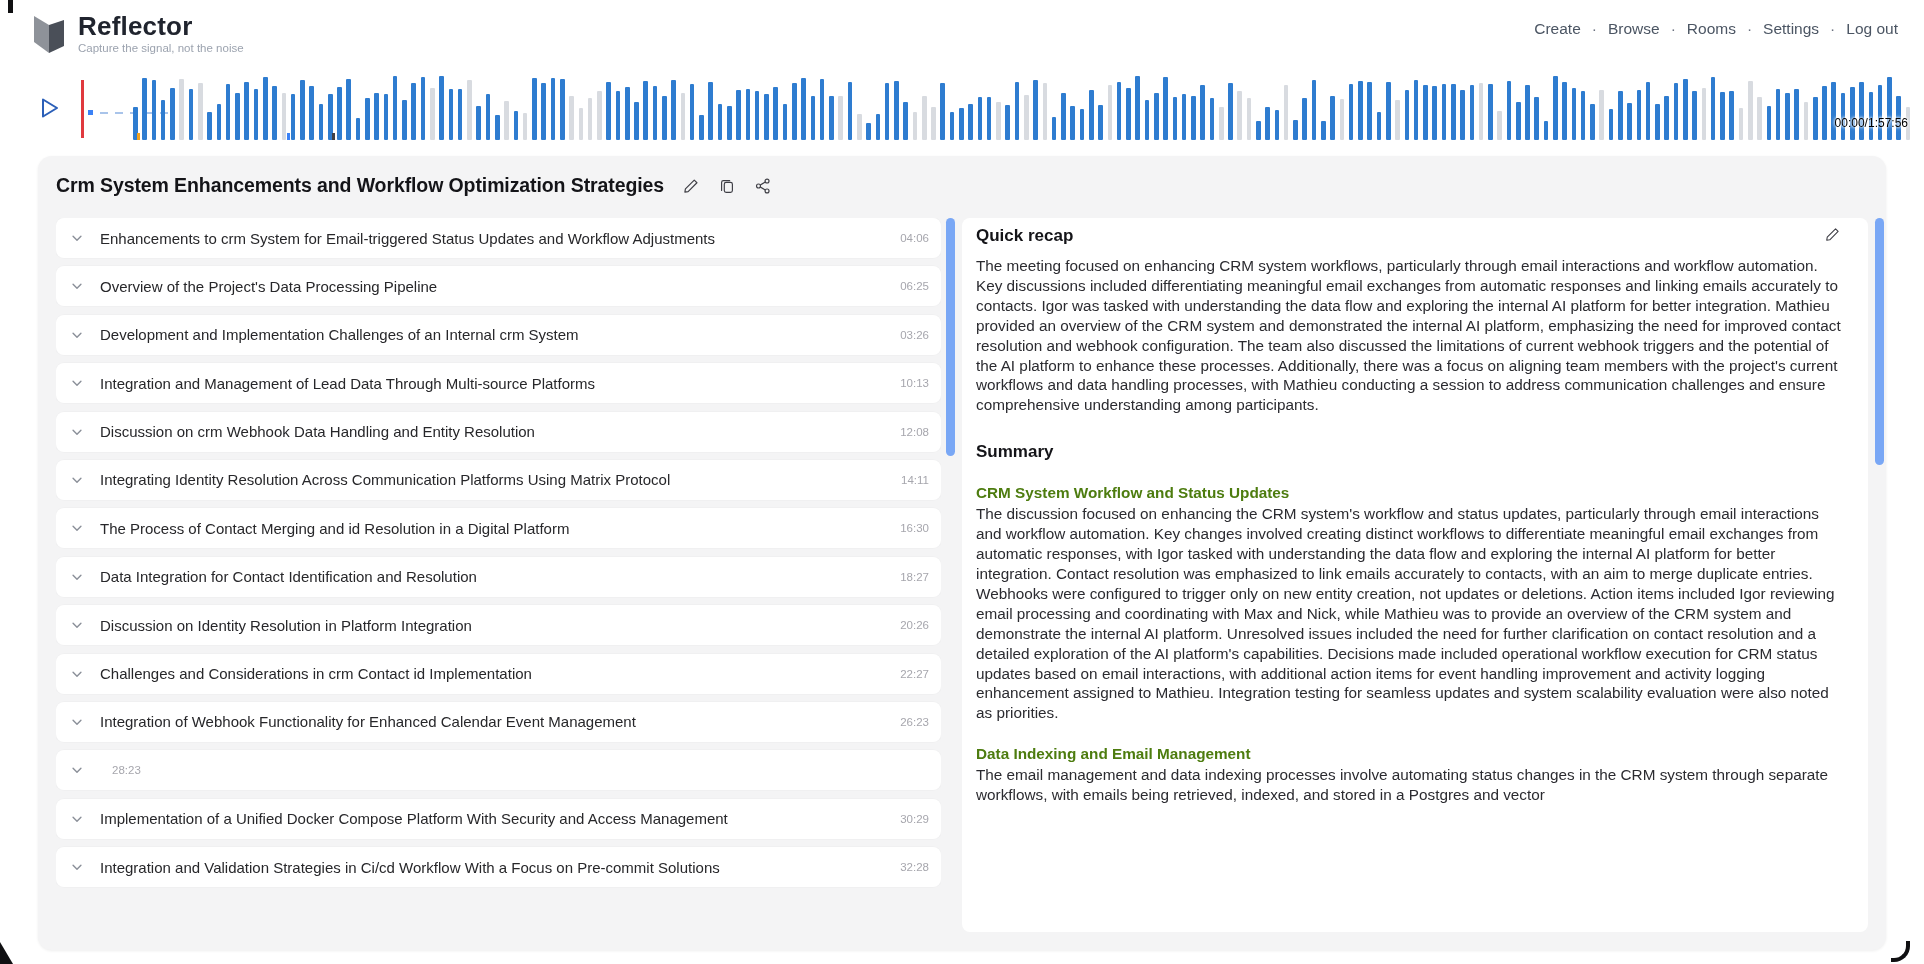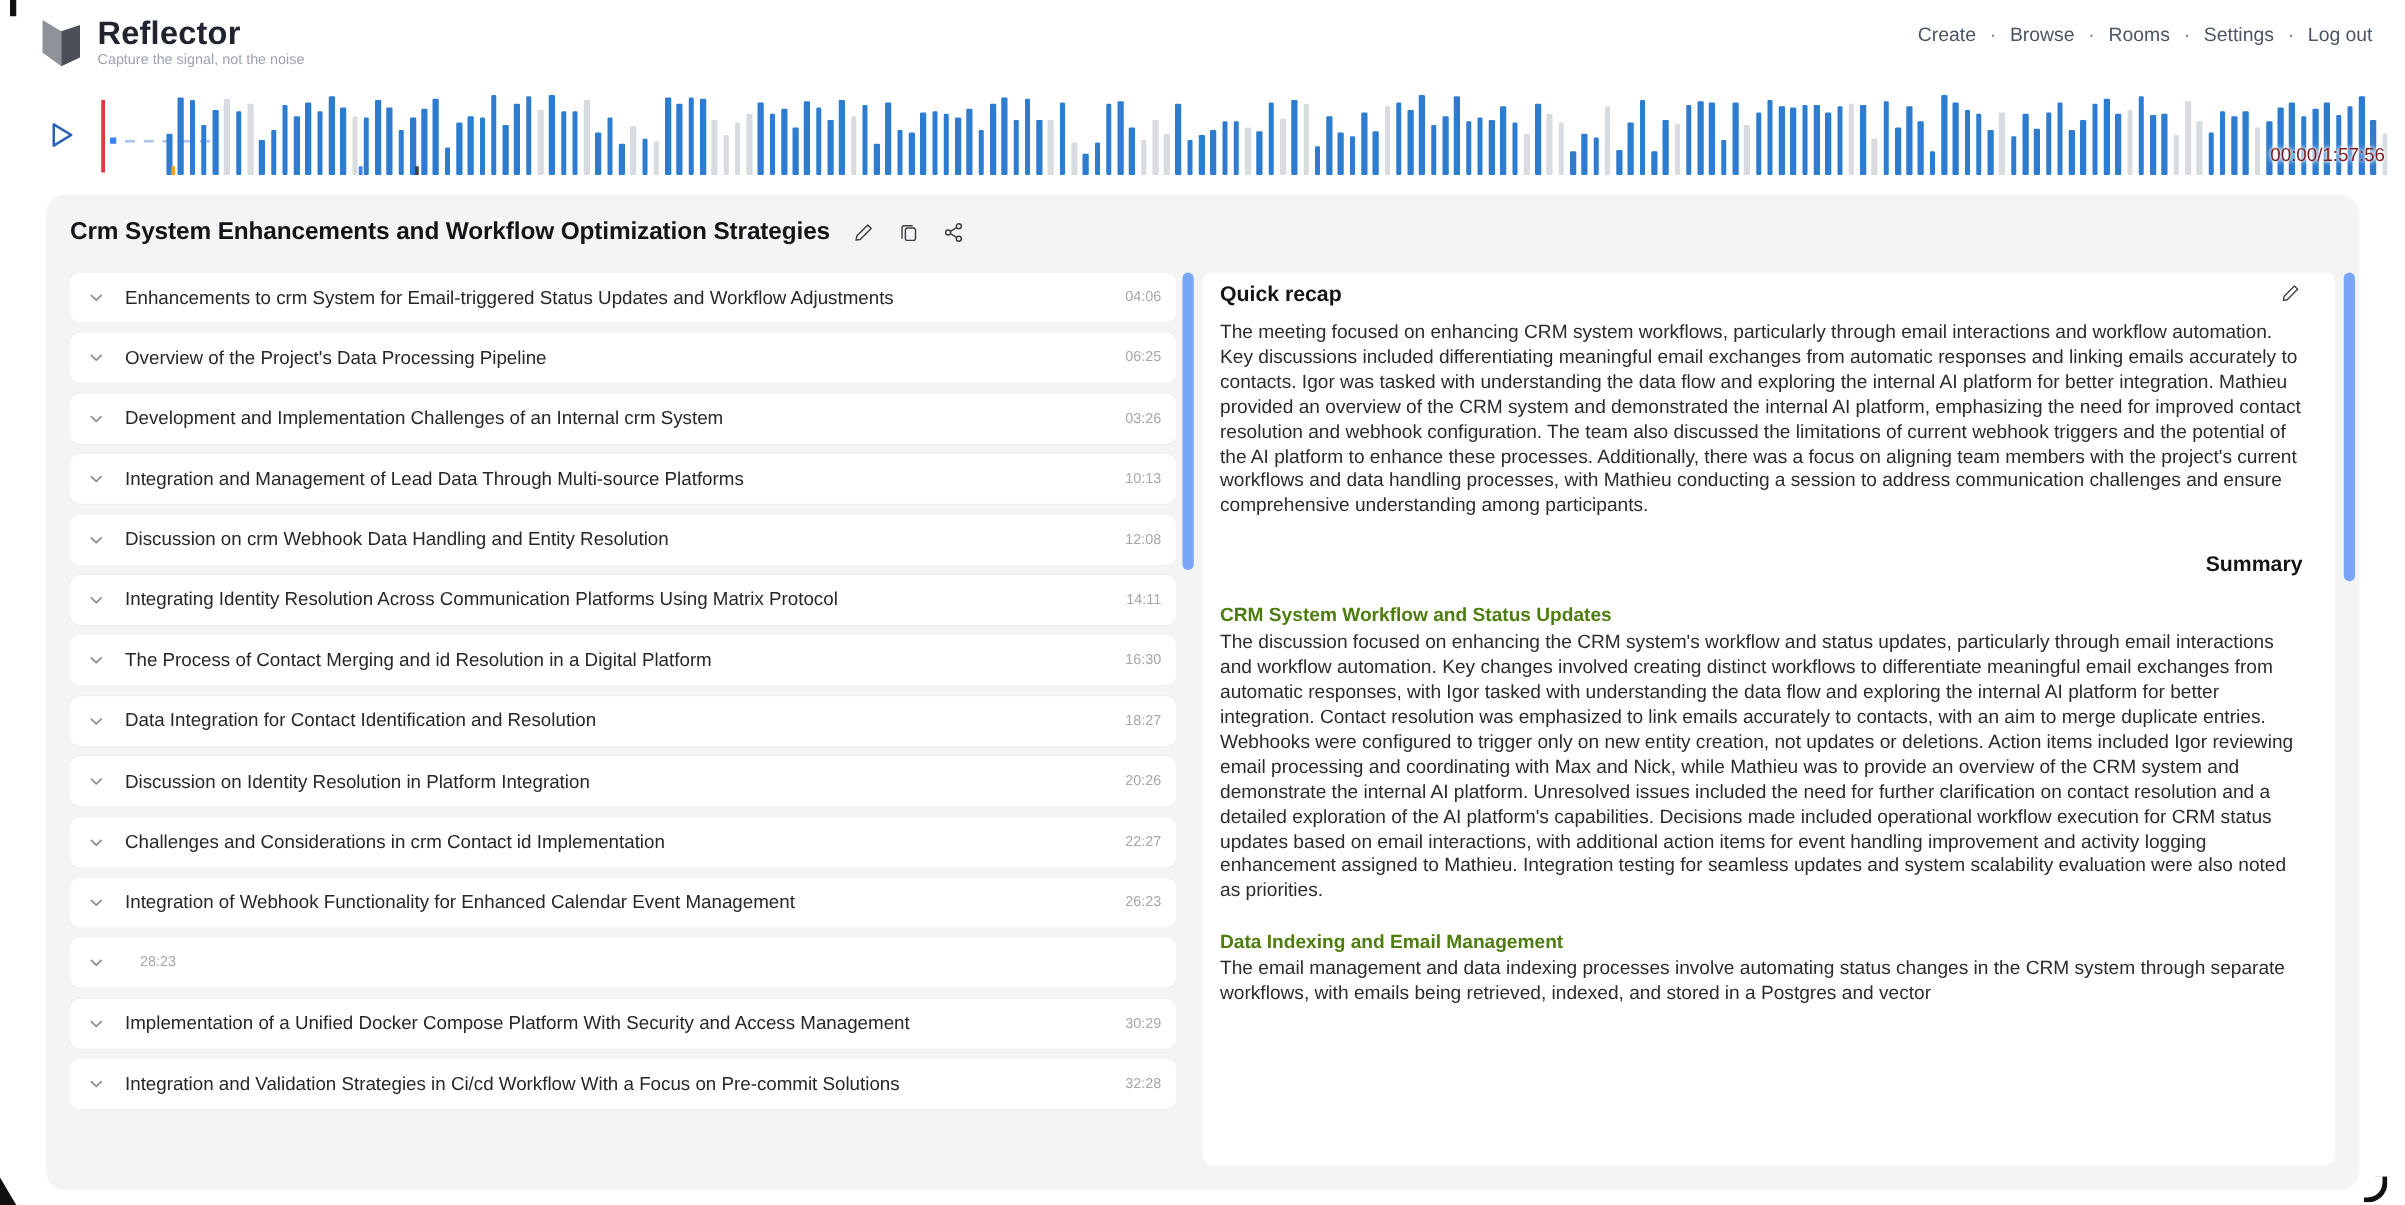--- a/index.html
+++ b/index.html
@@ -20,21 +20,21 @@
   .player{position:absolute;top:74px;left:0;right:0;height:72px;}
   .play-btn{position:absolute;left:34px;top:20px;width:30px;height:30px;background:none;border:none;padding:0;cursor:pointer;}
   .playhead{position:absolute;left:81px;top:6px;width:3px;height:58px;background:var(--playhead-red,#e0393e);cursor:ew-resize;}
   .wave-intro{position:absolute;left:88px;top:36px;display:flex;align-items:center;gap:7px;}
   .wave-dot{width:5px;height:5px;background:#3b82f6;flex:none;}
   .wave-dash{width:8px;height:2px;background:#a9c4ea;flex:none;}
   .waveform{position:absolute;left:133px;right:14px;top:2px;height:64px;display:flex;align-items:flex-end;gap:4.7px;overflow:hidden;cursor:pointer;}
   .wbar{width:4.6px;flex:none;background:var(--accent-blue,#2e7cd0);border-radius:1px;}
   .wbar.gray{background:#d8dbe0;}
   .tick{position:absolute;width:3px;height:7px;top:59px;}
-  .time{position:absolute;right:16px;top:42px;font-size:15px;color:#7f1d1d;
+  .time{position:absolute;right:16px;top:42px;font-size:12px;color:#000000;
         text-shadow:0 0 3px #fff,0 0 3px #fff,0 0 5px #fff;padding-left:32px;}
 
   
   .card{position:absolute;left:38px;top:156px;width:1848px;height:794px;background:var(--card-bg,#f4f4f5);
         border-radius:14px;box-shadow:0 1px 3px rgba(0,0,0,.07);}
 
   
   .title-row{position:absolute;left:18px;top:18px;display:flex;align-items:center;gap:18px;}
   .title-row h1{margin:0;font-size:19.5px;font-weight:700;color:#141418;letter-spacing:-.1px;}
   .ticon{width:18px;height:18px;cursor:pointer;display:inline-flex;}
@@ -45,21 +45,21 @@
   .topic-label{flex:1;font-size:15px;color:#27272a;white-space:nowrap;overflow:hidden;}
   .topic-time{font-size:11.5px;color:#a6a6ad;margin-left:12px;flex:none;}
   .scrollbar{position:absolute;width:9px;border-radius:5px;background:var(--scrollbar-blue,#79a7f5);cursor:grab;}
   .left-sb{left:908px;top:62px;height:238px;}
   .right-sb{left:1837px;top:62px;height:247px;}
 
   
   .summary-inner{position:absolute;left:924px;top:62px;width:906px;height:714px;background:#fff;border-radius:8px;
                  overflow:hidden;padding:8px 26px 0 14px;box-sizing:border-box;}
   .qr-head{display:flex;align-items:flex-start;justify-content:space-between;}
-  .qr-head h2,.sum-title{margin:0;font-size:17px;font-weight:700;color:#141418;text-align:right;}
+  .qr-head h2,.sum-title{margin:0;font-size:17px;font-weight:700;color:#141418;}
   .sum-title{margin-top:27px;}
   .body-text{margin:10px 0 0 0;font-size:15.3px;line-height:19.9px;color:#2b2b30;width:872px;}
   .sec-head{margin:22px 0 0 0;font-size:15.3px;font-weight:700;color:#4d7c0f;}
   .sec-text{margin:2px 0 0 0;}
 
   
   .artifact-tl{position:absolute;left:8px;top:0;width:5px;height:13px;background:#101012;}
   .artifact-bl{position:absolute;left:0;bottom:0;width:0;height:0;border-left:13px solid #101012;border-top:22px solid transparent;}
   .artifact-br{position:absolute;right:14px;bottom:2px;width:15px;height:17px;border:4px solid #101012;
                border-top:none;border-left:none;border-radius:0 0 16px 0;}

